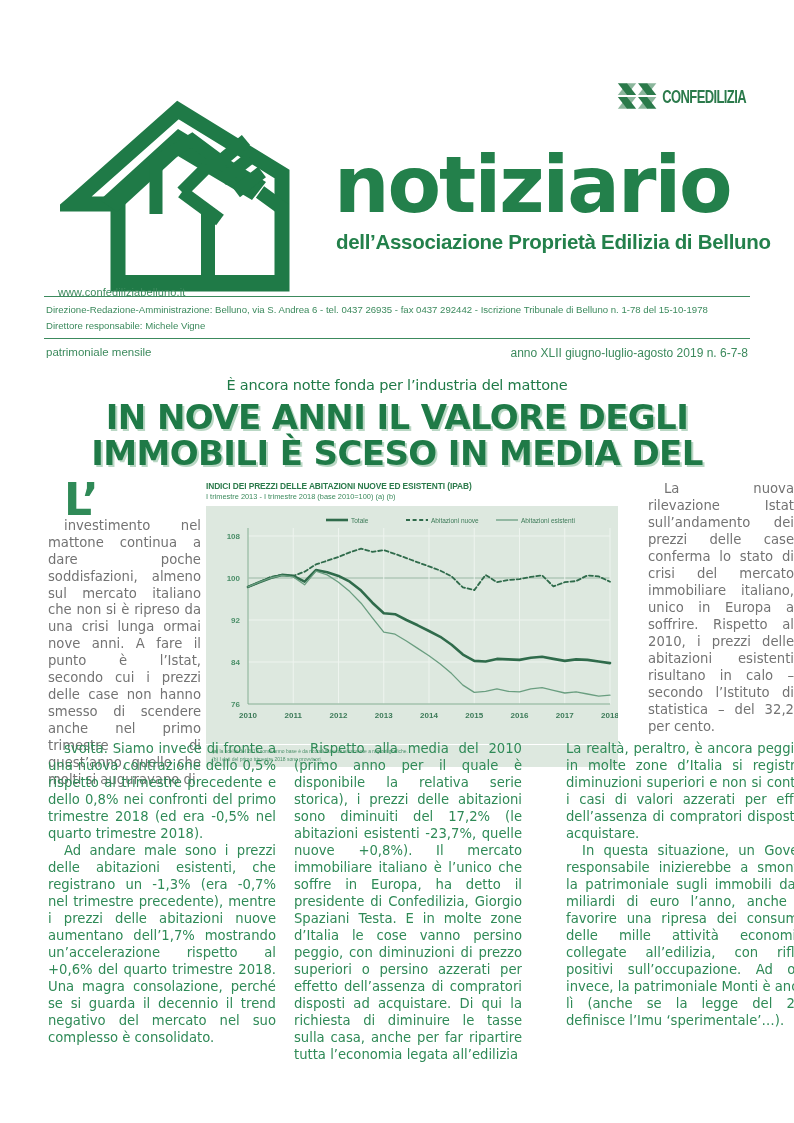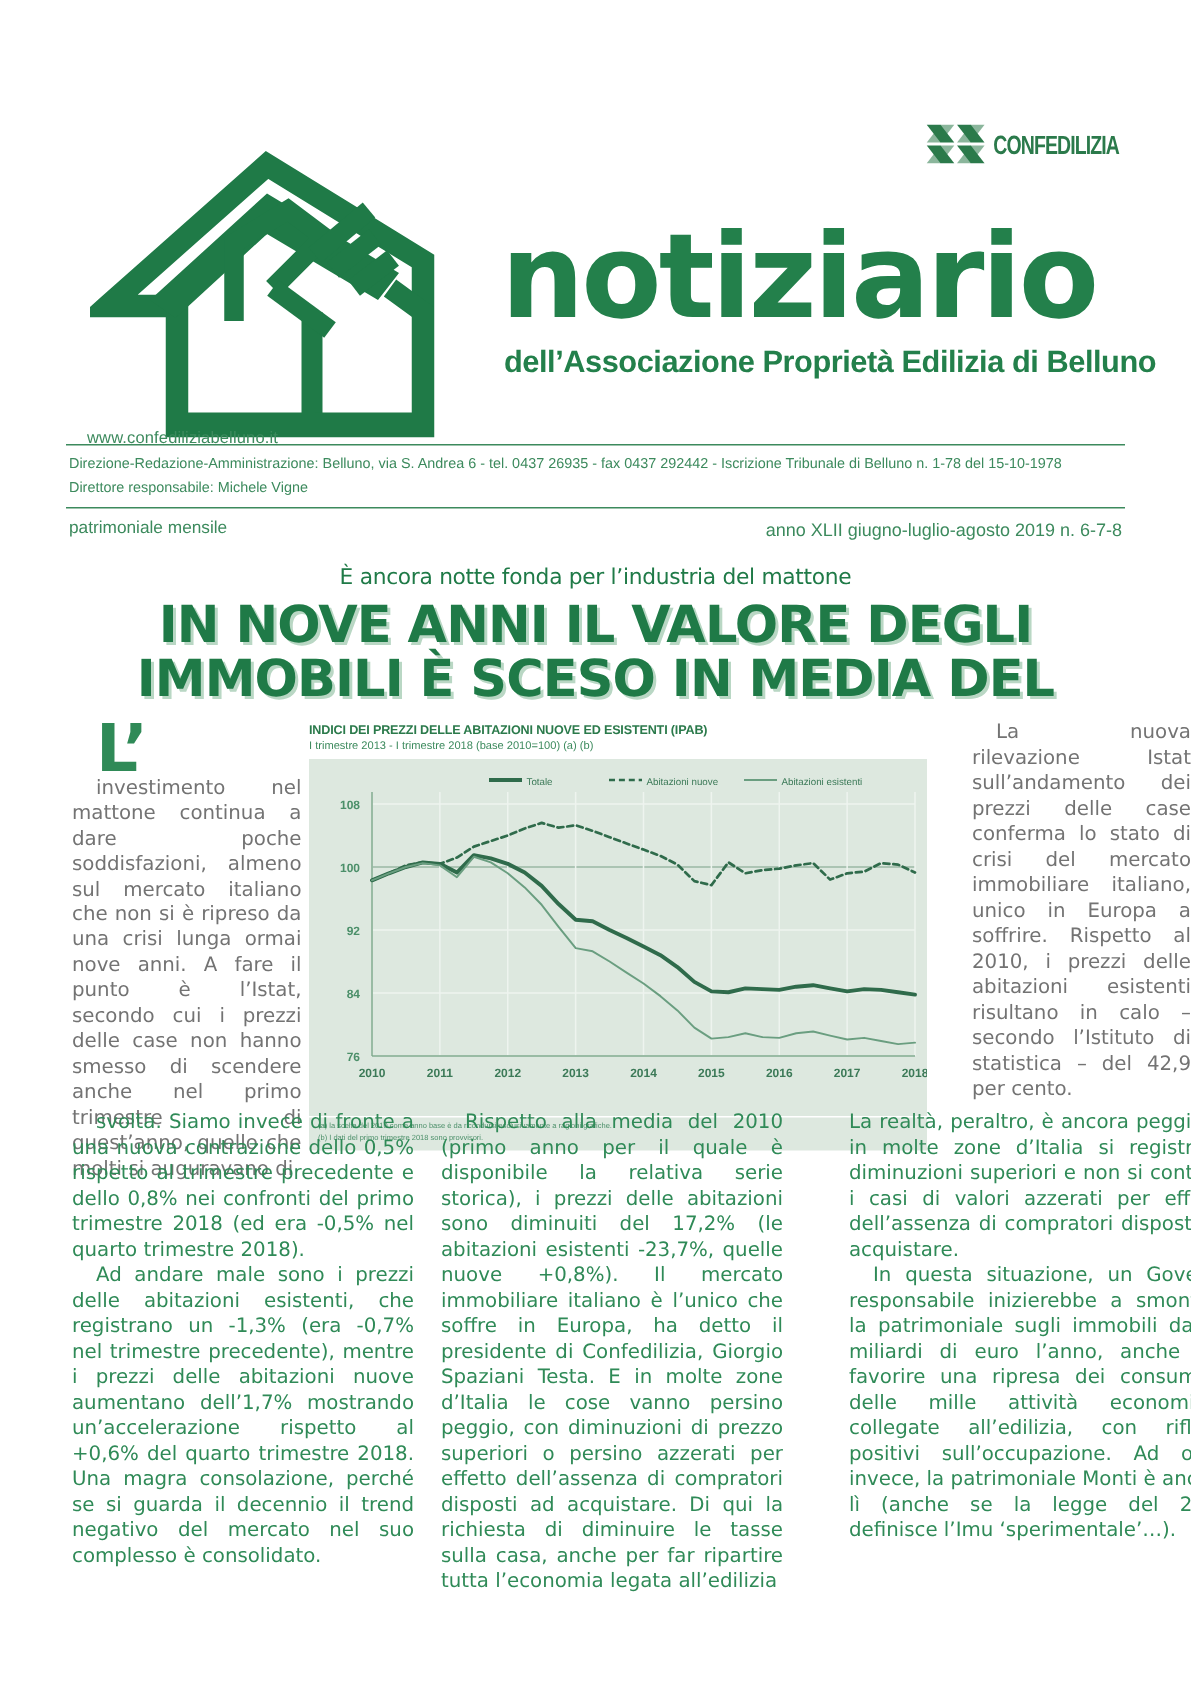--- a/index.html
+++ b/index.html
@@ -171,21 +171,21 @@
     <div>IMMOBILI È SCESO IN MEDIA DEL</div>
   </div>
 
   <div class="body-area">
 
     <div class="col col-left">
       <p class="dropcap">L’investimento nel mattone continua a dare poche soddisfazioni, almeno sul mercato italiano che non si è ripreso da una crisi lunga ormai nove anni. A fare il punto è l’Istat, secondo cui i prezzi delle case non hanno smesso di scendere anche nel primo trimestre di quest’anno, quello che molti si auguravano di</p>
     </div>
 
     <div class="col col-right">
-      <p>La nuova rilevazione Istat sull’andamento dei prezzi delle case conferma lo stato di crisi del mercato immobiliare italiano, unico in Europa a soffrire. Rispetto al 2010, i prezzi delle abitazioni esistenti risultano in calo – secondo l’Istituto di statistica – del 42,9 per cento.</p>
+      <p>La nuova rilevazione Istat sull’andamento dei prezzi delle case conferma lo stato di crisi del mercato immobiliare italiano, unico in Europa a soffrire. Rispetto al 2010, i prezzi delle abitazioni esistenti risultano in calo – secondo l’Istituto di statistica – del 32,2 per cento.</p>
     </div>
 
     <div class="chart-box">
       <div class="chart-title">INDICI DEI PREZZI DELLE ABITAZIONI NUOVE ED ESISTENTI (IPAB)</div>
       <div class="chart-sub">I trimestre 2013 - I trimestre 2018 (base 2010=100) (a) (b)</div>
       <div class="chart-plot">
         <svg id="chart-svg" width="412" height="238" viewBox="0 0 412 238">
             <rect x="0" y="0" width="412" height="238" fill="#dde8df"></rect>
             <line x1="42" y1="30" x2="404" y2="30" stroke="#eef4ef" stroke-width="1"></line>
             <text x="34" y="33" text-anchor="end" font-size="8" fill="#4b8f69" font-family="&quot;Liberation Sans&quot;, sans-serif" font-weight="bold">108</text>

